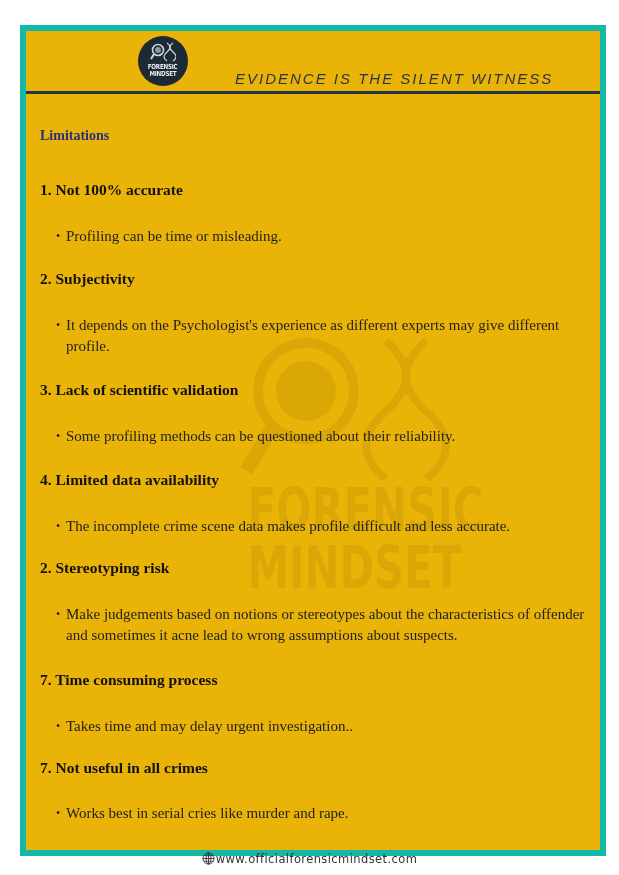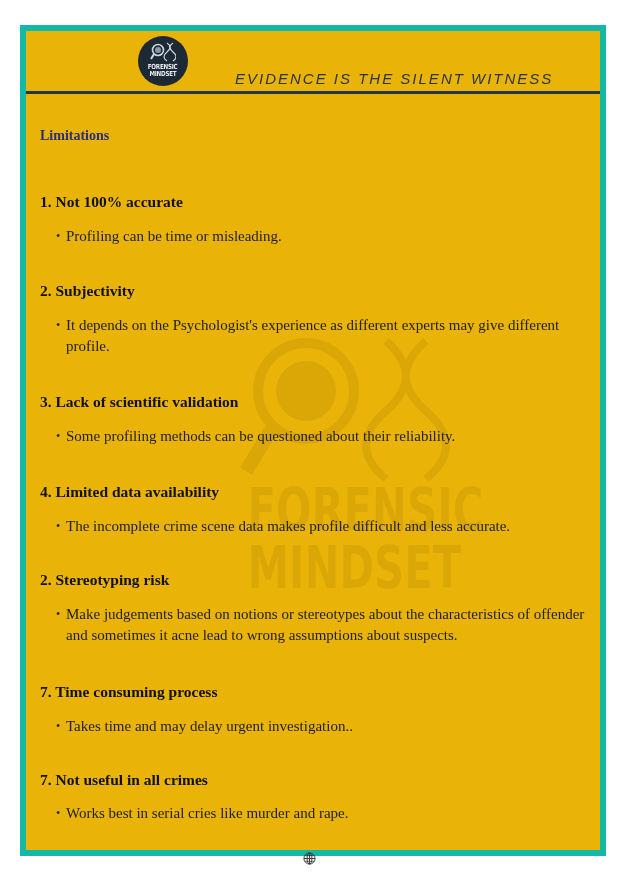--- a/index.html
+++ b/index.html
@@ -48,21 +48,21 @@
   .content {
     position: absolute; left: 14px; top: 0; width: 550px;
     font-family: "Liberation Serif", serif; color: #111;
   }
   .section-title {
     position: absolute; left: 0; top: 97px;
     font-family: "Liberation Serif", serif; font-weight: bold;
     color: #2a2e7d; font-size: 14px;
   }
   .item-head {
-    position: absolute; left: 0; font-weight: bold; font-size: 15.5px; color: #111; margin-top: 12px;
+    position: absolute; left: 0; font-weight: bold; font-size: 15.5px; color: #111;
   }
   .item-body {
     position: absolute; left: 16px; width: 530px; font-size: 15px; line-height: 21px; color: #222;
   }
   .item-body .bullet { position: absolute; left: 0; top: 0; font-size: 12px; }
   .item-body .txt { display: block; padding-left: 10px; }
 
   .footer {
     position: absolute; left: 0; top: 852px; width: 619px; text-align: center;
     font-family: "DejaVu Sans", sans-serif; font-size: 11.5px; color: #333;
@@ -149,14 +149,14 @@
 </div>
 
 <div class="footer">
   <svg width="13" height="13" viewBox="0 0 14 14">
     <circle cx="7" cy="7" r="6" fill="none" stroke="#333" stroke-width="1"></circle>
     <ellipse cx="7" cy="7" rx="2.6" ry="6" fill="none" stroke="#333" stroke-width="1"></ellipse>
     <line x1="1" y1="7" x2="13" y2="7" stroke="#333" stroke-width="1"></line>
     <line x1="2" y1="4" x2="12" y2="4" stroke="#333" stroke-width="0.8"></line>
     <line x1="2" y1="10" x2="12" y2="10" stroke="#333" stroke-width="0.8"></line>
     <line x1="7" y1="1" x2="7" y2="13" stroke="#333" stroke-width="1"></line>
-  </svg>
+  </svg><span>www.officialforensicmindset.com</span>
 </div>
 
 </body></html>

